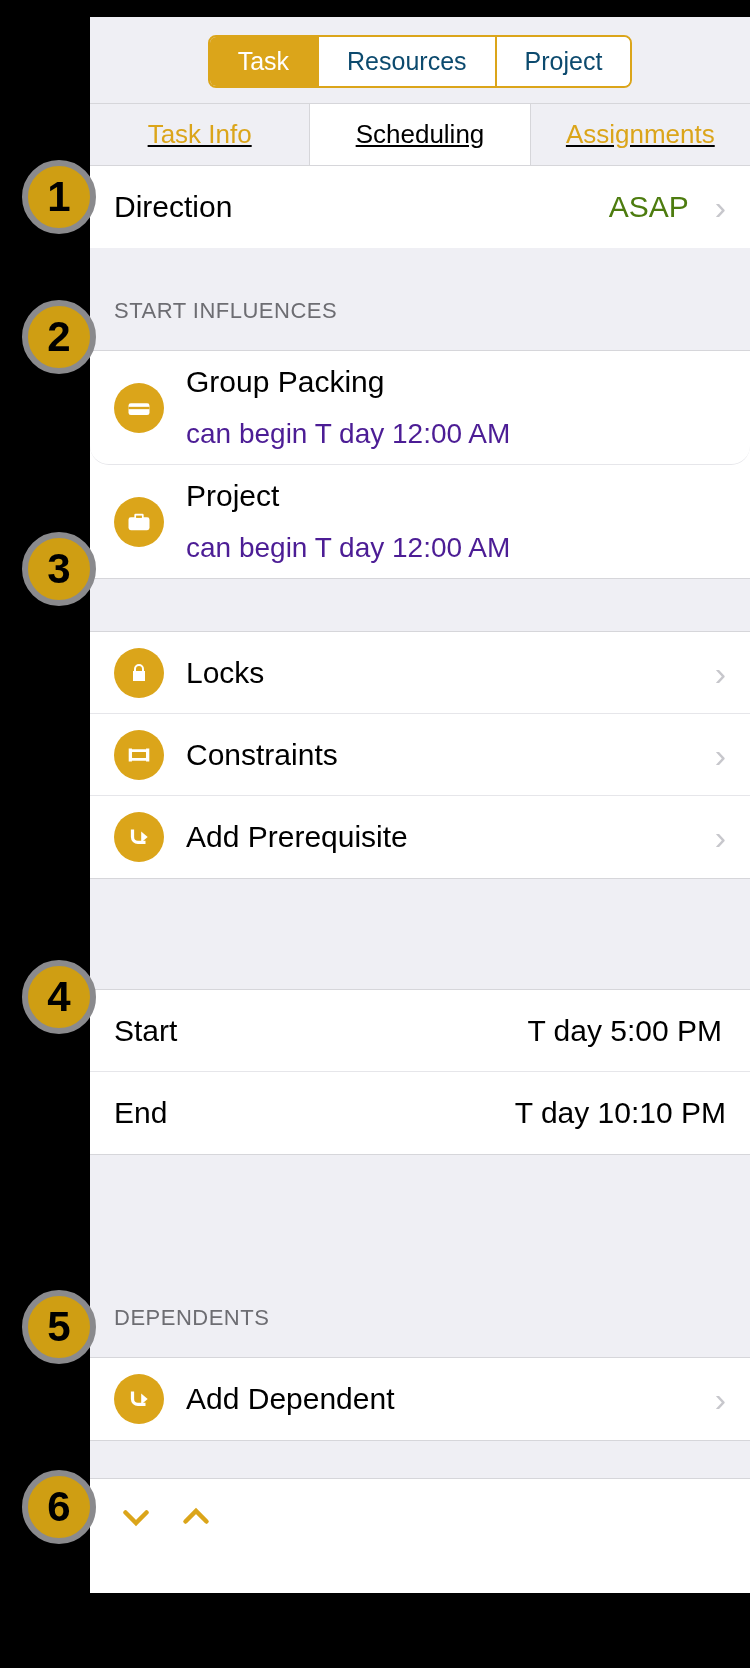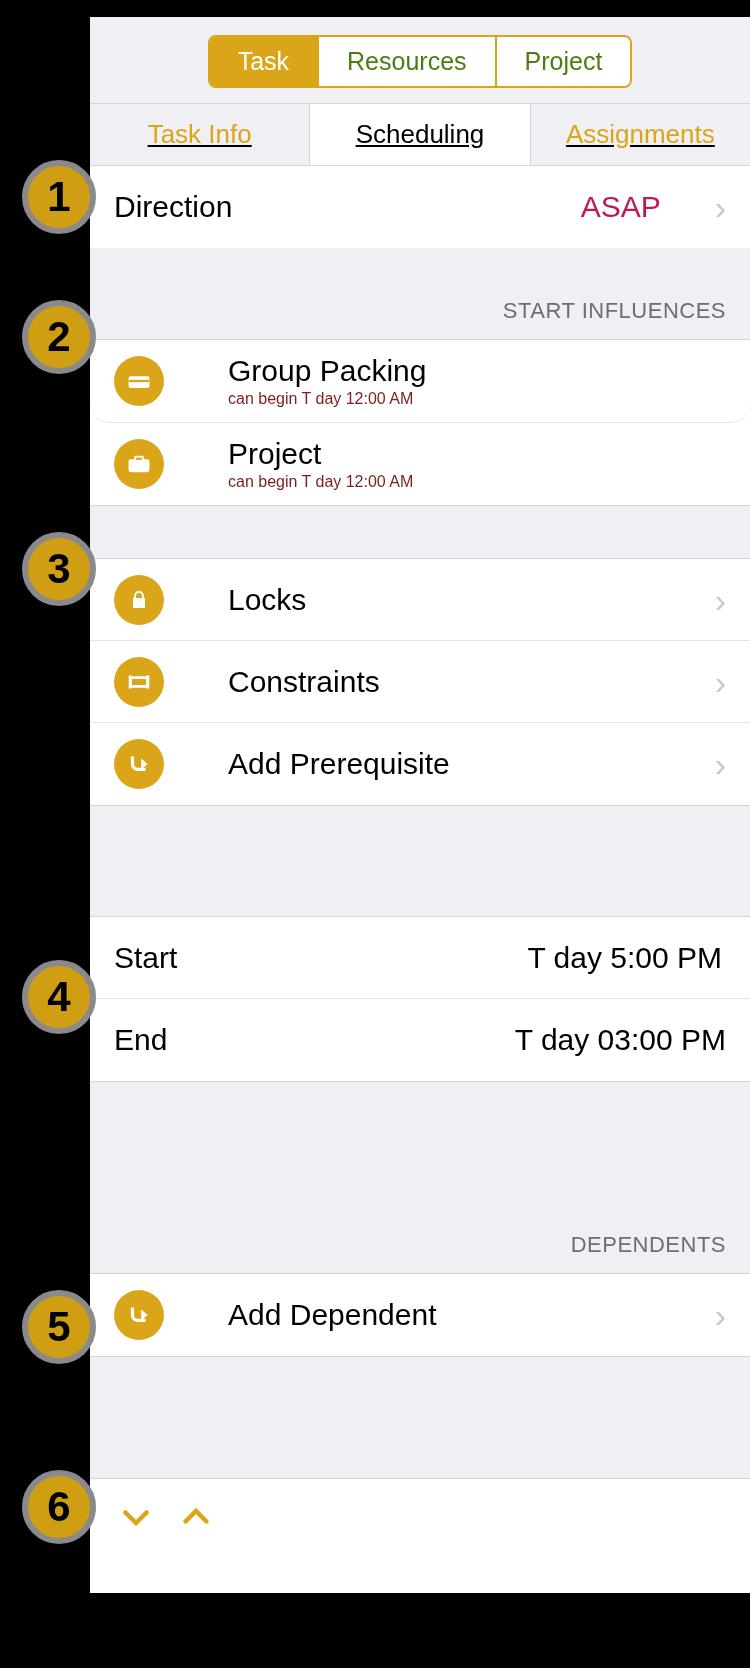--- a/index.html
+++ b/index.html
@@ -24,21 +24,21 @@
     .seg-wrap { padding: 18px 0 15px; display: flex; justify-content: center; }
     .seg {
       display: flex;
       border: 2px solid #dba51a;
       border-radius: 8px;
       overflow: hidden;
     }
     .seg-item {
       padding: 10px 28px;
       font-size: 25px;
-      color: #4d7c0f;
+      color: #0c4a6e;
       background: #fff;
       border-right: 2px solid #dba51a;
       cursor: pointer;
     }
     .seg-item:last-child { border-right: none; }
     .seg-item.sel { background: #dba51a; color: #fff; }
     
     .tabs {
       display: flex;
       border-top: 1px solid #d6d6da;
@@ -62,48 +62,46 @@
     }
     
     .group { background: #fff; }
     .row {
       display: flex;
       align-items: center;
       padding: 0 24px;
       min-height: 82px;
       border-bottom: 1px solid #e6e6ea;
       position: relative;
-      gap: 42px;
     }
     .row:last-child { border-bottom: none; }
     .label { font-size: 30px; color: #000; flex: 1; }
-    .val { font-size: 30px; color: #be185d; margin-right: 12px; text-align: right; }
+    .val { font-size: 30px; color: #4d7c0f; margin-right: 26px; text-align: right; }
     .val-black { color: #000; }
     .chev { color: #c7c7cc; font-size: 34px; line-height: 1; }
     .sect-hdr {
-      padding: 50px 24px 15px;
+      padding: 50px 24px 26px;
       font-size: 22px;
       color: #6d6d72;
       letter-spacing: 0.5px;
-      text-align: right;
     }
     .gap { height: 52px; }
     .icon {
       width: 50px; height: 50px;
       border-radius: 50%;
       background: #dba51a;
       margin-right: 22px;
       display: flex;
       align-items: center;
       justify-content: center;
       flex-shrink: 0;
     }
     .icon svg, .icon-inner { fill: #fff; color: #fff; }
     .two-line .main { font-size: 30px; color: #000; }
-    .two-line .sub { font-size: 16px; color: #7f1d1d; margin-top: 2px; }
+    .two-line .sub { font-size: 28px; color: #4c1d95; margin-top: 19px; }
     .two-line { padding: 14px 24px; align-items: center; }
     .inf { border-bottom-color: #e6e6ea; border-radius: 19px; }
     .inf:last-child { border-bottom: none; }
     .grp-border { border-top: 1px solid #d6d6da; border-bottom: 1px solid #d6d6da; }
     
     .footer {
       margin-top: auto;
       border-top: 1px solid #d6d6da;
       background: #fff;
       height: 115px;
@@ -227,21 +225,21 @@
 
   <div style="height:110px"></div>
 
   <div class="group grp-border">
     <div class="row">
       <div class="label">Start</div>
       <div class="val val-black" style="margin-right:4px">T day 5:00 PM</div>
     </div>
     <div class="row">
       <div class="label">End</div>
-      <div class="val val-black" style="margin-right:0">T day 03:00 PM</div>
+      <div class="val val-black" style="margin-right:0">T day 10:10 PM</div>
     </div>
   </div>
 
   <div class="sect-hdr" style="padding-top:150px">DEPENDENTS</div>
 
   <div class="group grp-border">
     <div class="row">
       <div class="icon">
         <svg width="26" height="26" viewBox="0 0 24 24">
             <path fill="none" stroke="#fff" stroke-width="3" d="M6 5v7a5 5 0 005 5h7"></path>

